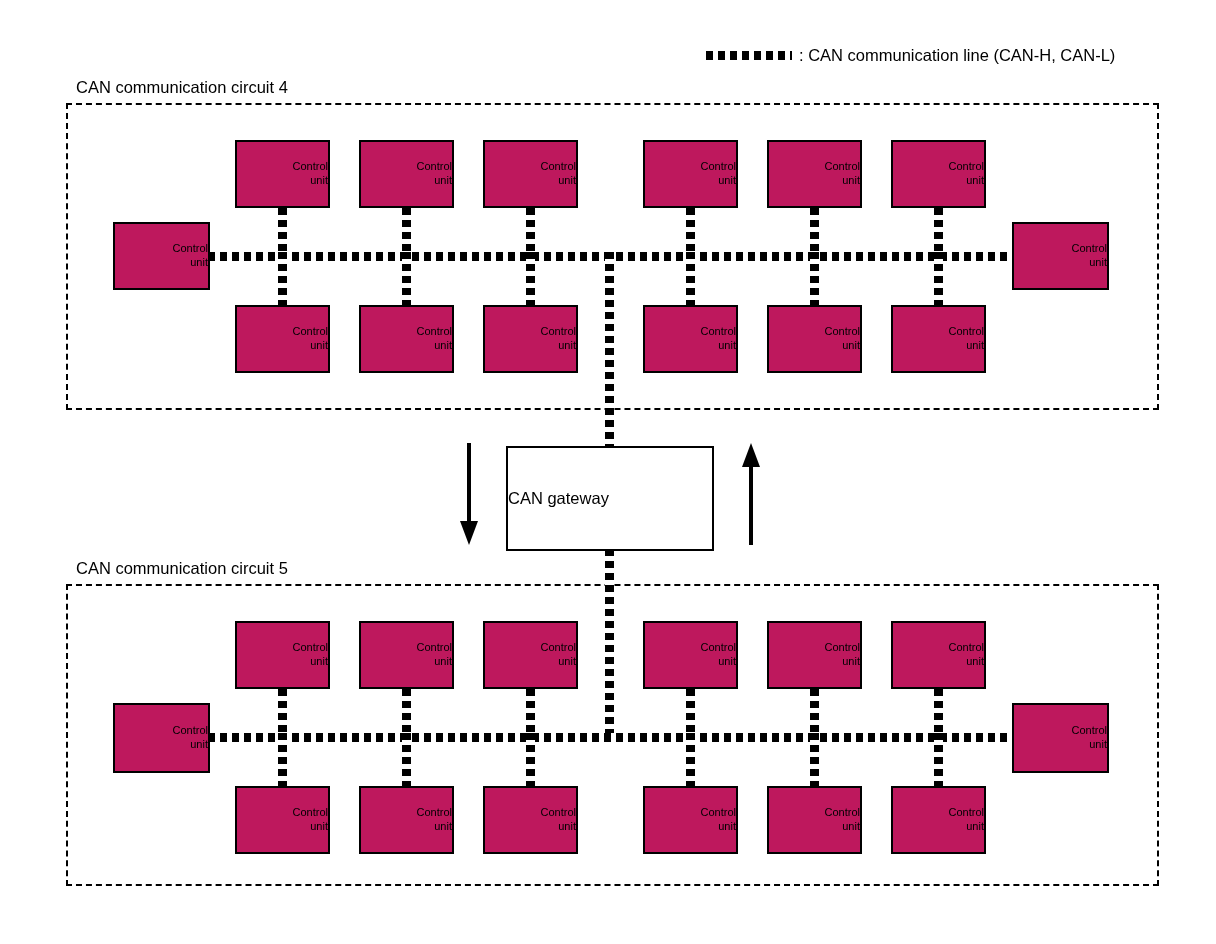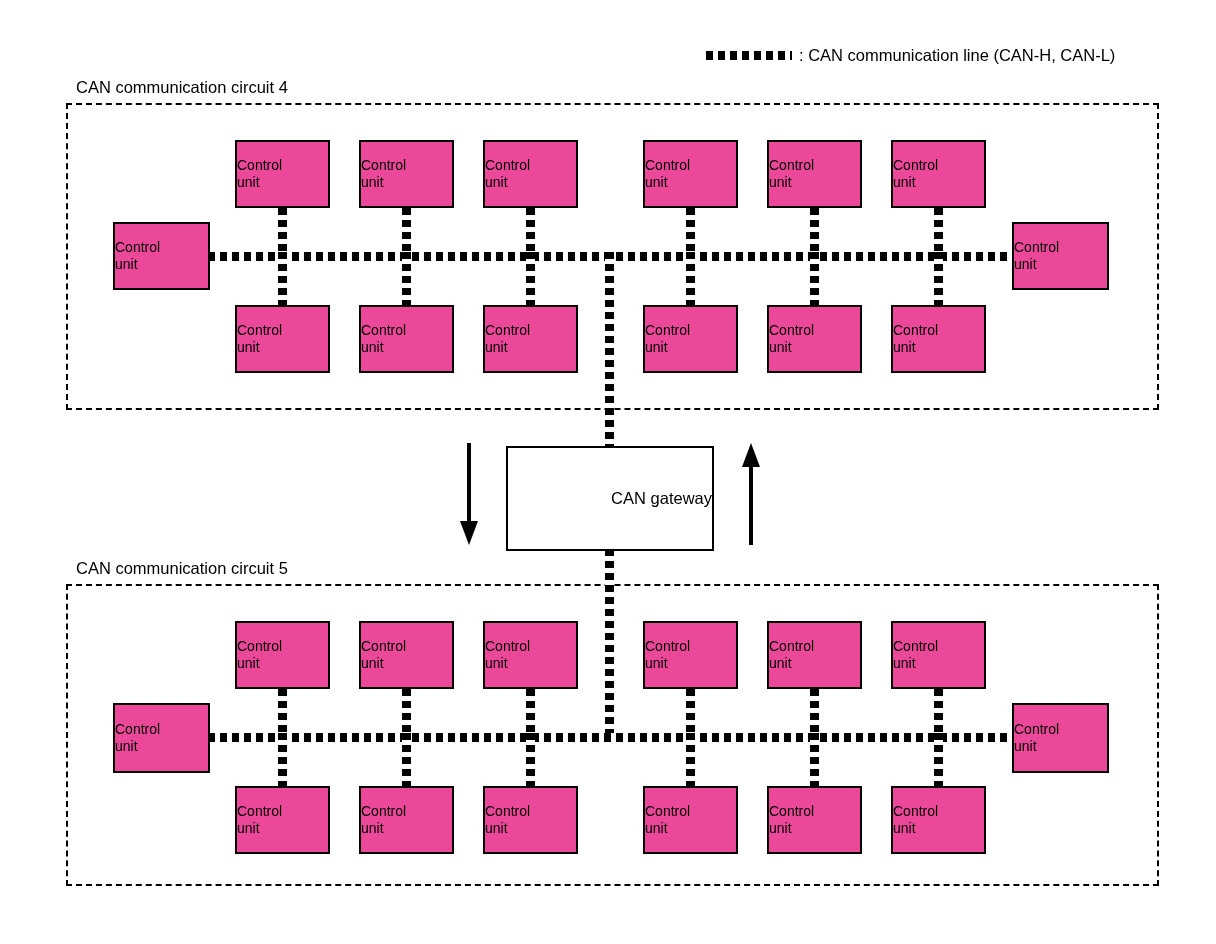--- a/index.html
+++ b/index.html
@@ -57,26 +57,26 @@
     border: 2px dashed #000000;
     box-sizing: border-box;
     background: transparent;
   }
 
   
   .unit {
     position: absolute;
     box-sizing: border-box;
     border: 2px solid #000000;
-    background: #ec4899;
+    background: #be185d;
     display: flex;
     flex-direction: column;
-    align-items: flex-start;
+    align-items: flex-end;
     justify-content: center;
-    font-size: 14px;
+    font-size: 11px;
     line-height: 1.25;
     z-index: 5;
   }
   .unit span { display: block; }
 
   
   .bus-h {
     position: absolute;
     height: 9px;
     background:
@@ -104,21 +104,21 @@
   }
 
   
   .gateway {
     position: absolute;
     box-sizing: border-box;
     border: 2px solid #000000;
     background: #ffffff;
     display: flex;
     align-items: center;
-    justify-content: flex-end;
+    justify-content: flex-start;
     font-size: 16.5px;
     z-index: 6;
   }
 
   
   .arrow {
     position: absolute;
     width: 26px;
     z-index: 4;
   }

